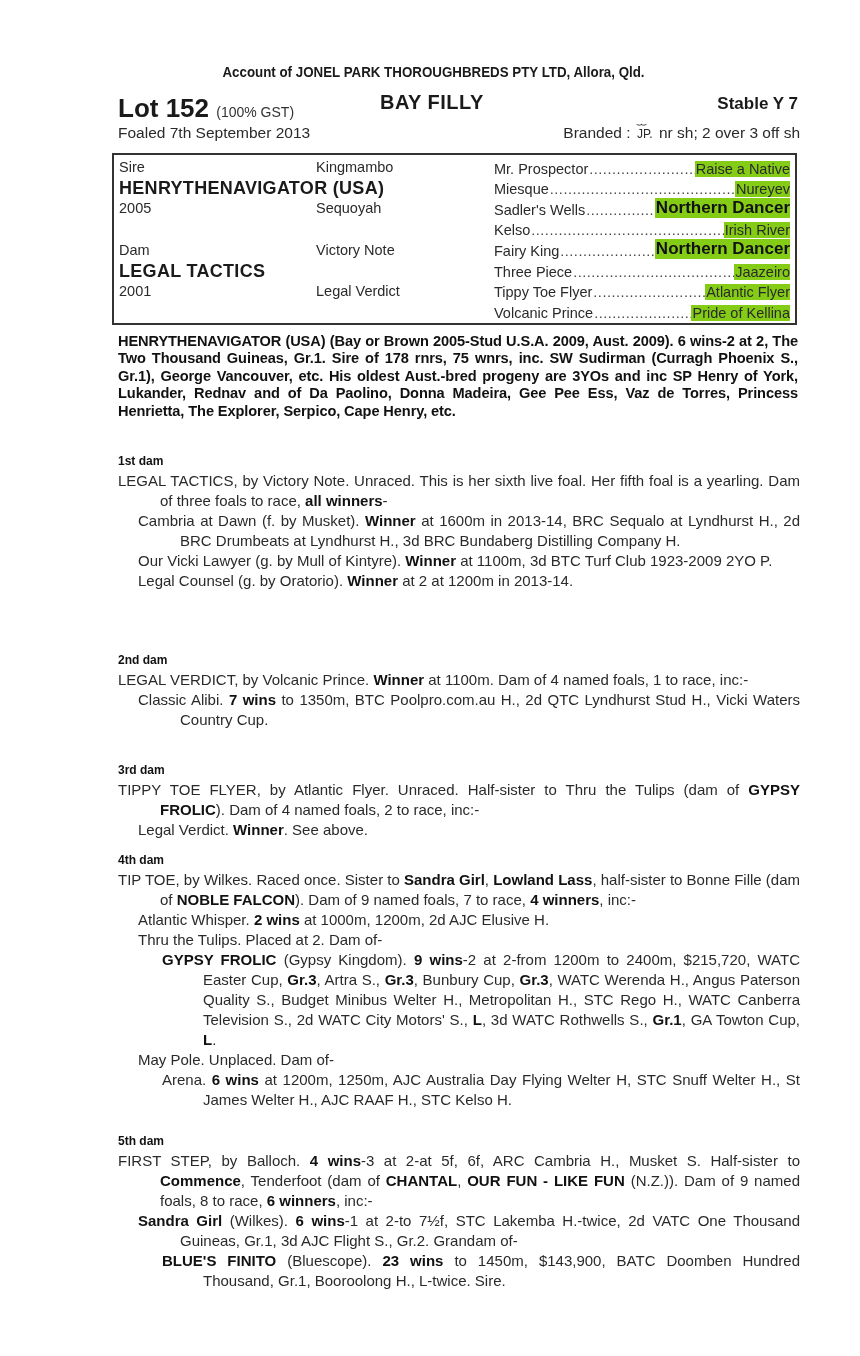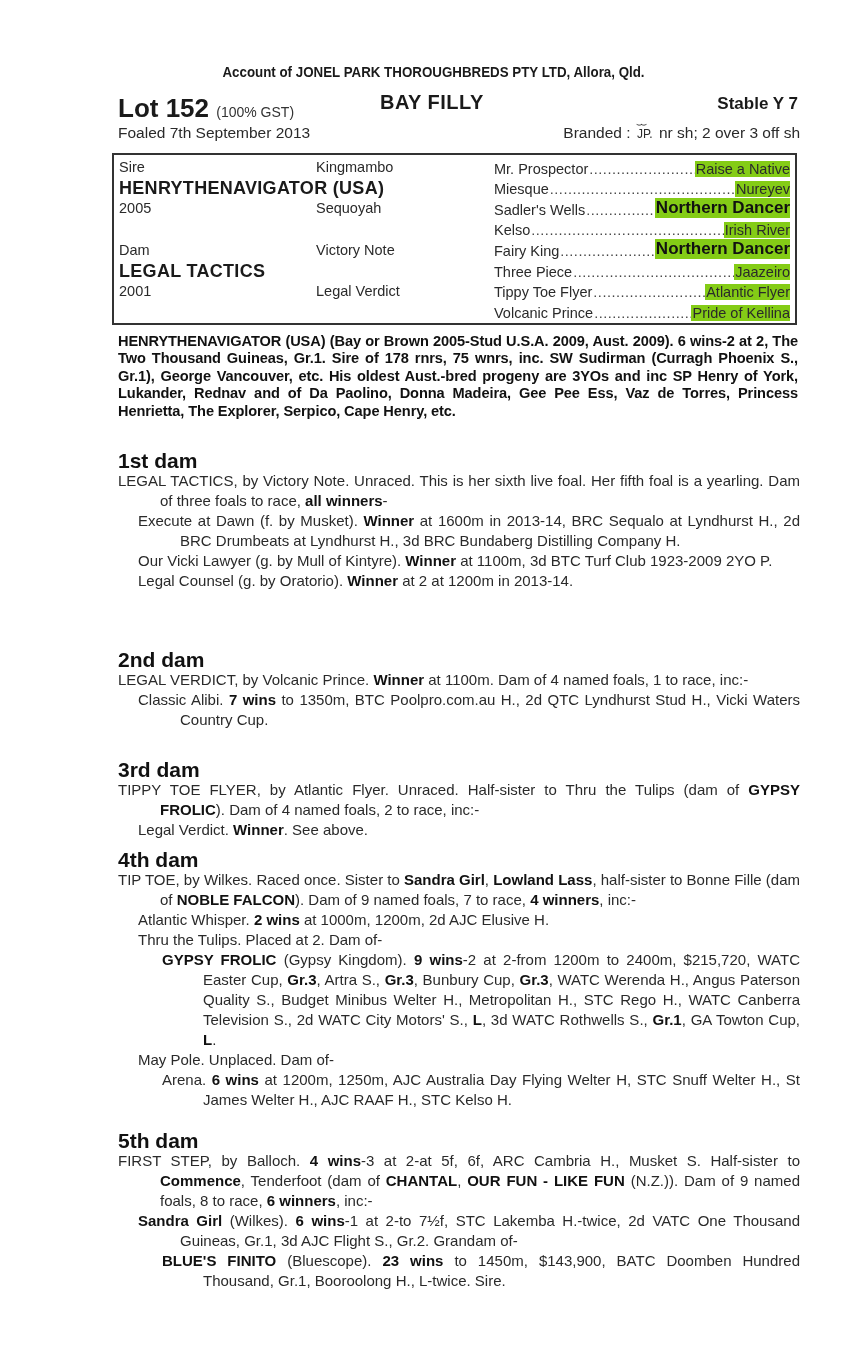--- a/index.html
+++ b/index.html
@@ -33,21 +33,21 @@
   .ped-line .l { flex: 0 0 auto; background: #fff; padding-right: 1px; }
   .ped-line .dots { flex: 1 1 auto; overflow: hidden; letter-spacing: 0.5px; color: #444; }
   .ped-line .dots::before { content: "...................................................................................................."; }
   .ped-line .r { flex: 0 0 auto; background: #84cc16; padding-left: 1px; margin-top: 39px; }
   .ped-line .r.b { font-weight: 900; color: #111; font-size: 17px; }
 
   .sire-para { position: absolute; top: 333px; left: 118px; width: 680px; font-weight: 900;
                font-size: 14.6px; line-height: 17.4px; text-align: justify; color: #111; letter-spacing: -0.1px; }
 
   .section { position: absolute; left: 118px; width: 682px; font-size: 15px; line-height: 20px; color: #2a2a2a; }
-  .section h3 { margin: 0; font-size: 21px; font-weight: 900; color: #111; line-height: 20px; }
+  .section h3 { margin: 0; font-size: 12px; font-weight: 900; color: #111; line-height: 20px; }
   .p { text-align: justify; }
   .lv0 { padding-left: 42px; text-indent: -42px; }
   .lv1 { padding-left: 62px; text-indent: -42px; }
   .lv2 { padding-left: 85px; text-indent: -41px; }
   .b { font-weight: 900; color: #111; }
 </style>
 </head>
 <body>
 
 <div class="page">
@@ -129,21 +129,21 @@
           <span class="r">Pride of Kellina</span>
         </div>
     </div>
   </div>
 
   <div class="sire-para">HENRYTHENAVIGATOR (USA) (Bay or Brown 2005-Stud U.S.A. 2009, Aust. 2009). 6 wins-2 at 2, The Two Thousand Guineas, Gr.1. Sire of 178 rnrs, 75 wnrs, inc. SW Sudirman (Curragh Phoenix S., Gr.1), George Vancouver, etc. His oldest Aust.-bred progeny are 3YOs and inc SP Henry of York, Lukander, Rednav and of Da Paolino, Donna Madeira, Gee Pee Ess, Vaz de Torres, Princess Henrietta, The Explorer, Serpico, Cape Henry, etc.</div>
 
   <div class="section" style="top:451px;">
     <h3>1st dam</h3>
     <div class="p lv0"><span>LEGAL TACTICS, by Victory Note. Unraced. This is her sixth live foal. Her fifth foal is a yearling. Dam of three foals to race, </span><span class="b">all winners</span><span>-</span></div>
-    <div class="p lv1"><span>Execute at Dawn (f. by Musket). </span><span class="b">Winner</span><span> at 1600m in 2013-14, BRC Sequalo at Lyndhurst H., 2d BRC Drumbeats at Lyndhurst H., 3d BRC Bundaberg Distilling Company H.</span></div>
+    <div class="p lv1"><span>Cambria at Dawn (f. by Musket). </span><span class="b">Winner</span><span> at 1600m in 2013-14, BRC Sequalo at Lyndhurst H., 2d BRC Drumbeats at Lyndhurst H., 3d BRC Bundaberg Distilling Company H.</span></div>
     <div class="p lv1"><span>Our Vicki Lawyer (g. by Mull of Kintyre). </span><span class="b">Winner</span><span> at 1100m, 3d BTC Turf Club 1923-2009 2YO P.</span></div>
     <div class="p lv1"><span>Legal Counsel (g. by Oratorio). </span><span class="b">Winner</span><span> at 2 at 1200m in 2013-14.</span></div>
   </div>
 
   <div class="section" style="top:650px;">
     <h3>2nd dam</h3>
     <div class="p lv0"><span>LEGAL VERDICT, by Volcanic Prince. </span><span class="b">Winner</span><span> at 1100m. Dam of 4 named foals, 1 to race, inc:-</span></div>
     <div class="p lv1"><span>Classic Alibi. </span><span class="b">7 wins</span><span> to 1350m, BTC Poolpro.com.au H., 2d QTC Lyndhurst Stud H., Vicki Waters Country Cup.</span></div>
   </div>
 

